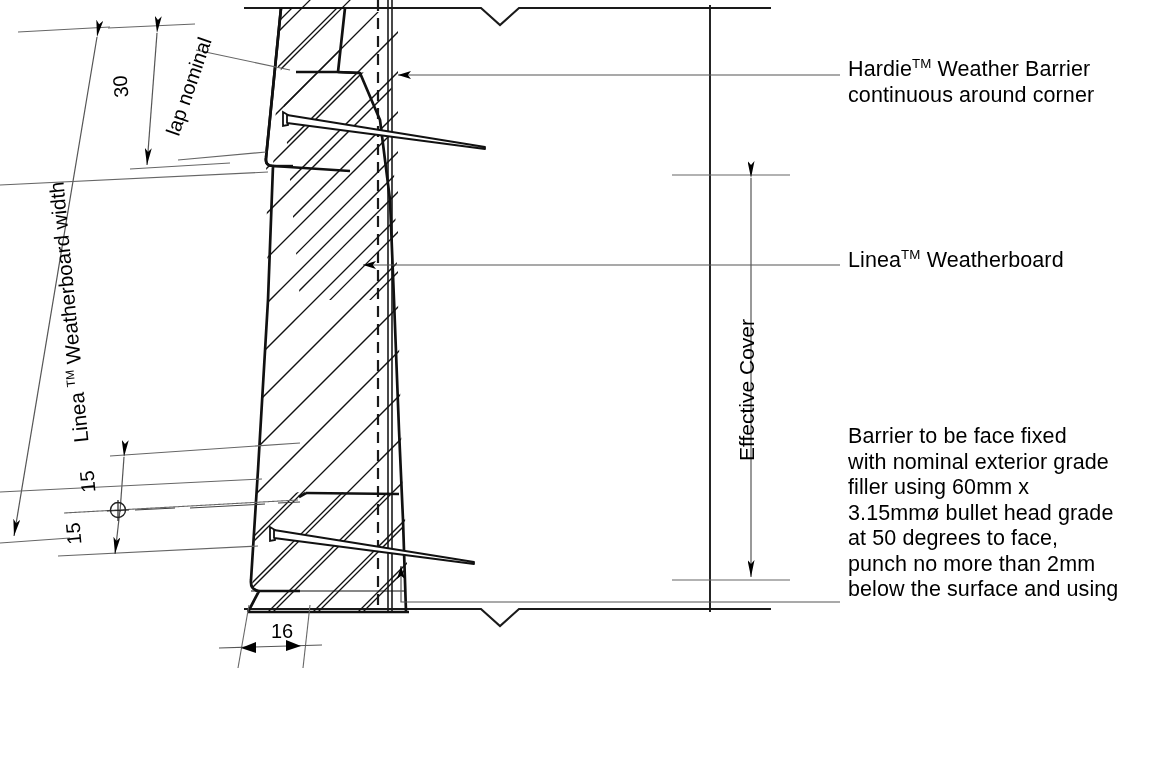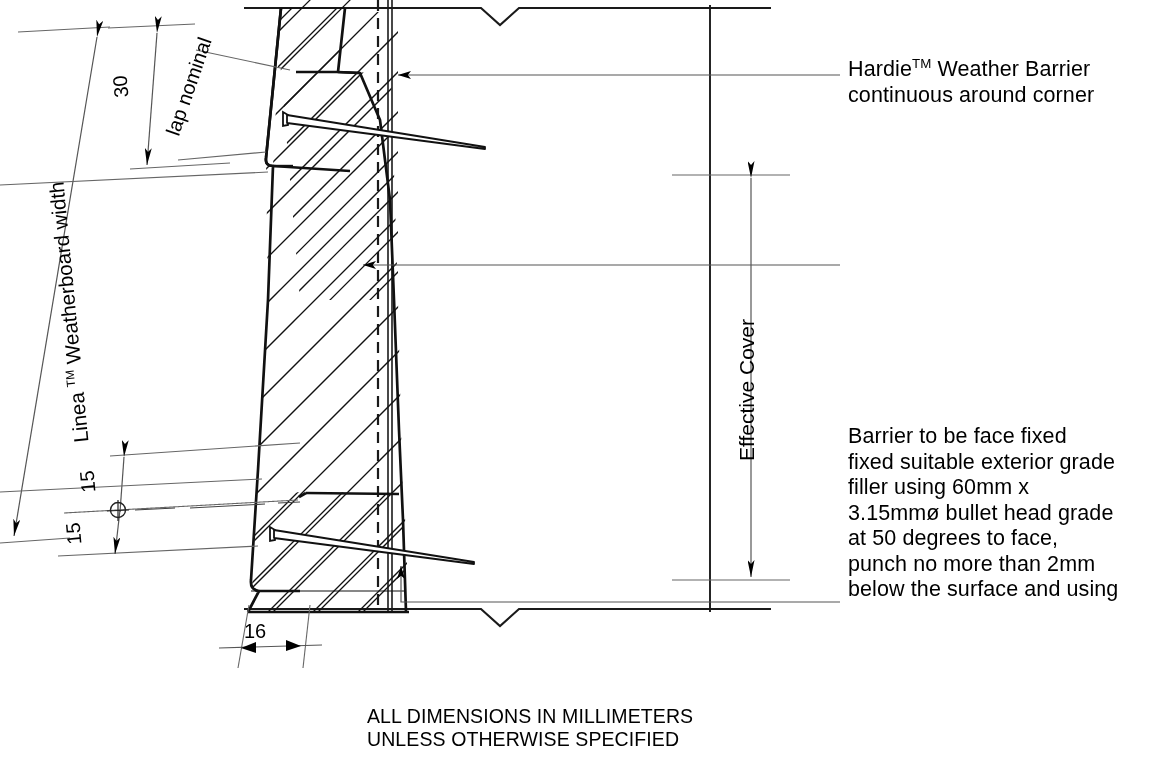--- a/index.html
+++ b/index.html
@@ -76,21 +76,21 @@
     left: 77px; top: 470px;
     transform: rotate(-95deg);
     transform-origin: 50% 50%;
   }
   #dim-15b {
     left: 63px; top: 522px;
     transform: rotate(-95deg);
     transform-origin: 50% 50%;
   }
   #dim-16 {
-    left: 244px; top: 620px;
+    left: 271px; top: 620px;
     transform: none;
   }
   #dim-cover {
     left: 676px; top: 378px;
     transform: rotate(-90deg);
     transform-origin: 50% 50%;
     font-size: 21px;
   }
 </style>
 </head>
@@ -277,31 +277,30 @@
 
     <g stroke="#666" stroke-width="1.1" fill="none">
       <line x1="0" y1="185" x2="268" y2="172"></line>
       <line x1="0" y1="492" x2="262" y2="479"></line>
     </g>
   </svg>
 
   <div class="note" id="note-hardie"><span><span>Hardie</span><sup>TM</sup><span> Weather Barrier</span></span>
 <span>continuous around corner</span></div>
 
+  <div class="note" id="note-linea"><span>Linea</span><sup>TM</sup><span> Weatherboard</span></div>
 
   <div class="note" id="note-boards"><span>Barrier to be face fixed</span>
-<span>fixed suitable exterior grade</span>
+<span>with nominal exterior grade</span>
 <span>filler using 60mm x</span>
 <span>3.15mmø bullet head grade</span>
 <span>at 50 degrees to face,</span>
 <span>punch no more than 2mm</span>
 <span>below the surface and using</span></div>
 
-  <div class="note" id="note-units"><span>ALL DIMENSIONS IN MILLIMETERS</span>
-<span>UNLESS OTHERWISE SPECIFIED</span></div>
 
   <div class="dimtext" id="dim-30">30</div>
   <div class="dimtext" id="dim-lap">lap nominal</div>
   <div class="dimtext" id="dim-width"><span>Linea </span><sup>TM</sup><span> Weatherboard width</span></div>
   <div class="dimtext" id="dim-15a">15</div>
   <div class="dimtext" id="dim-15b">15</div>
   <div class="dimtext" id="dim-16">16</div>
   <div class="dimtext" id="dim-cover">Effective Cover</div>
 
 </div>

